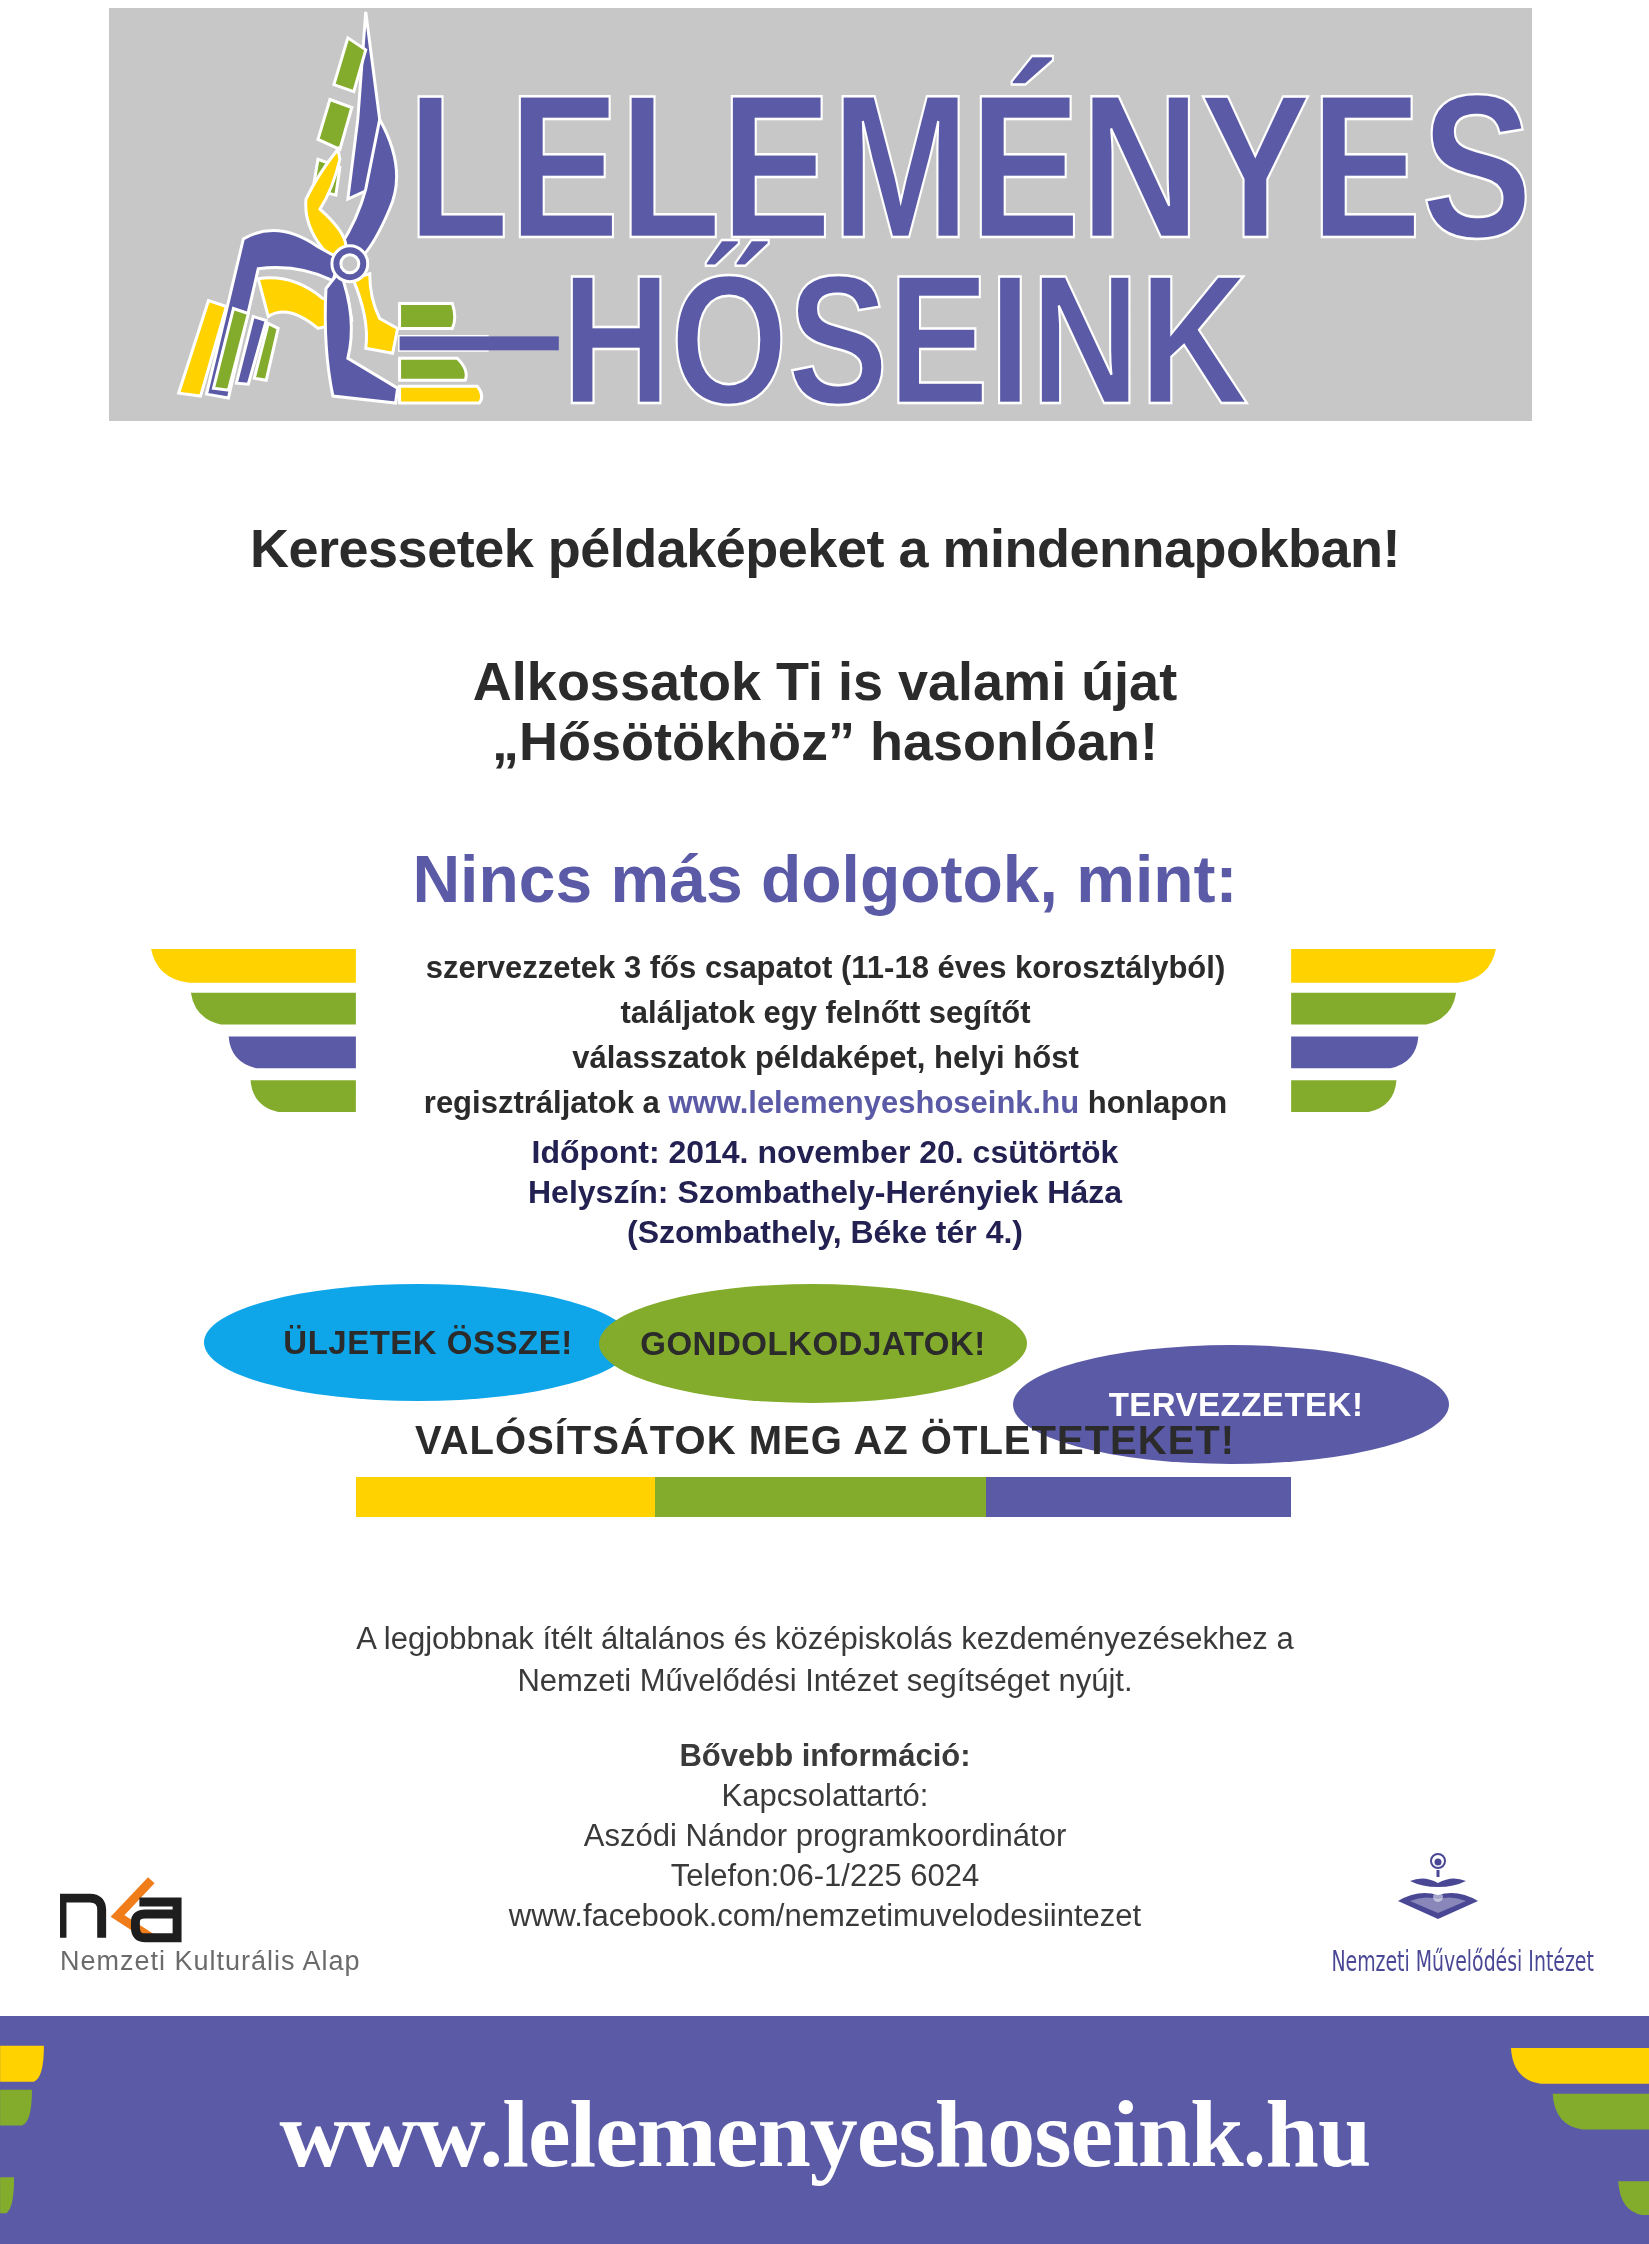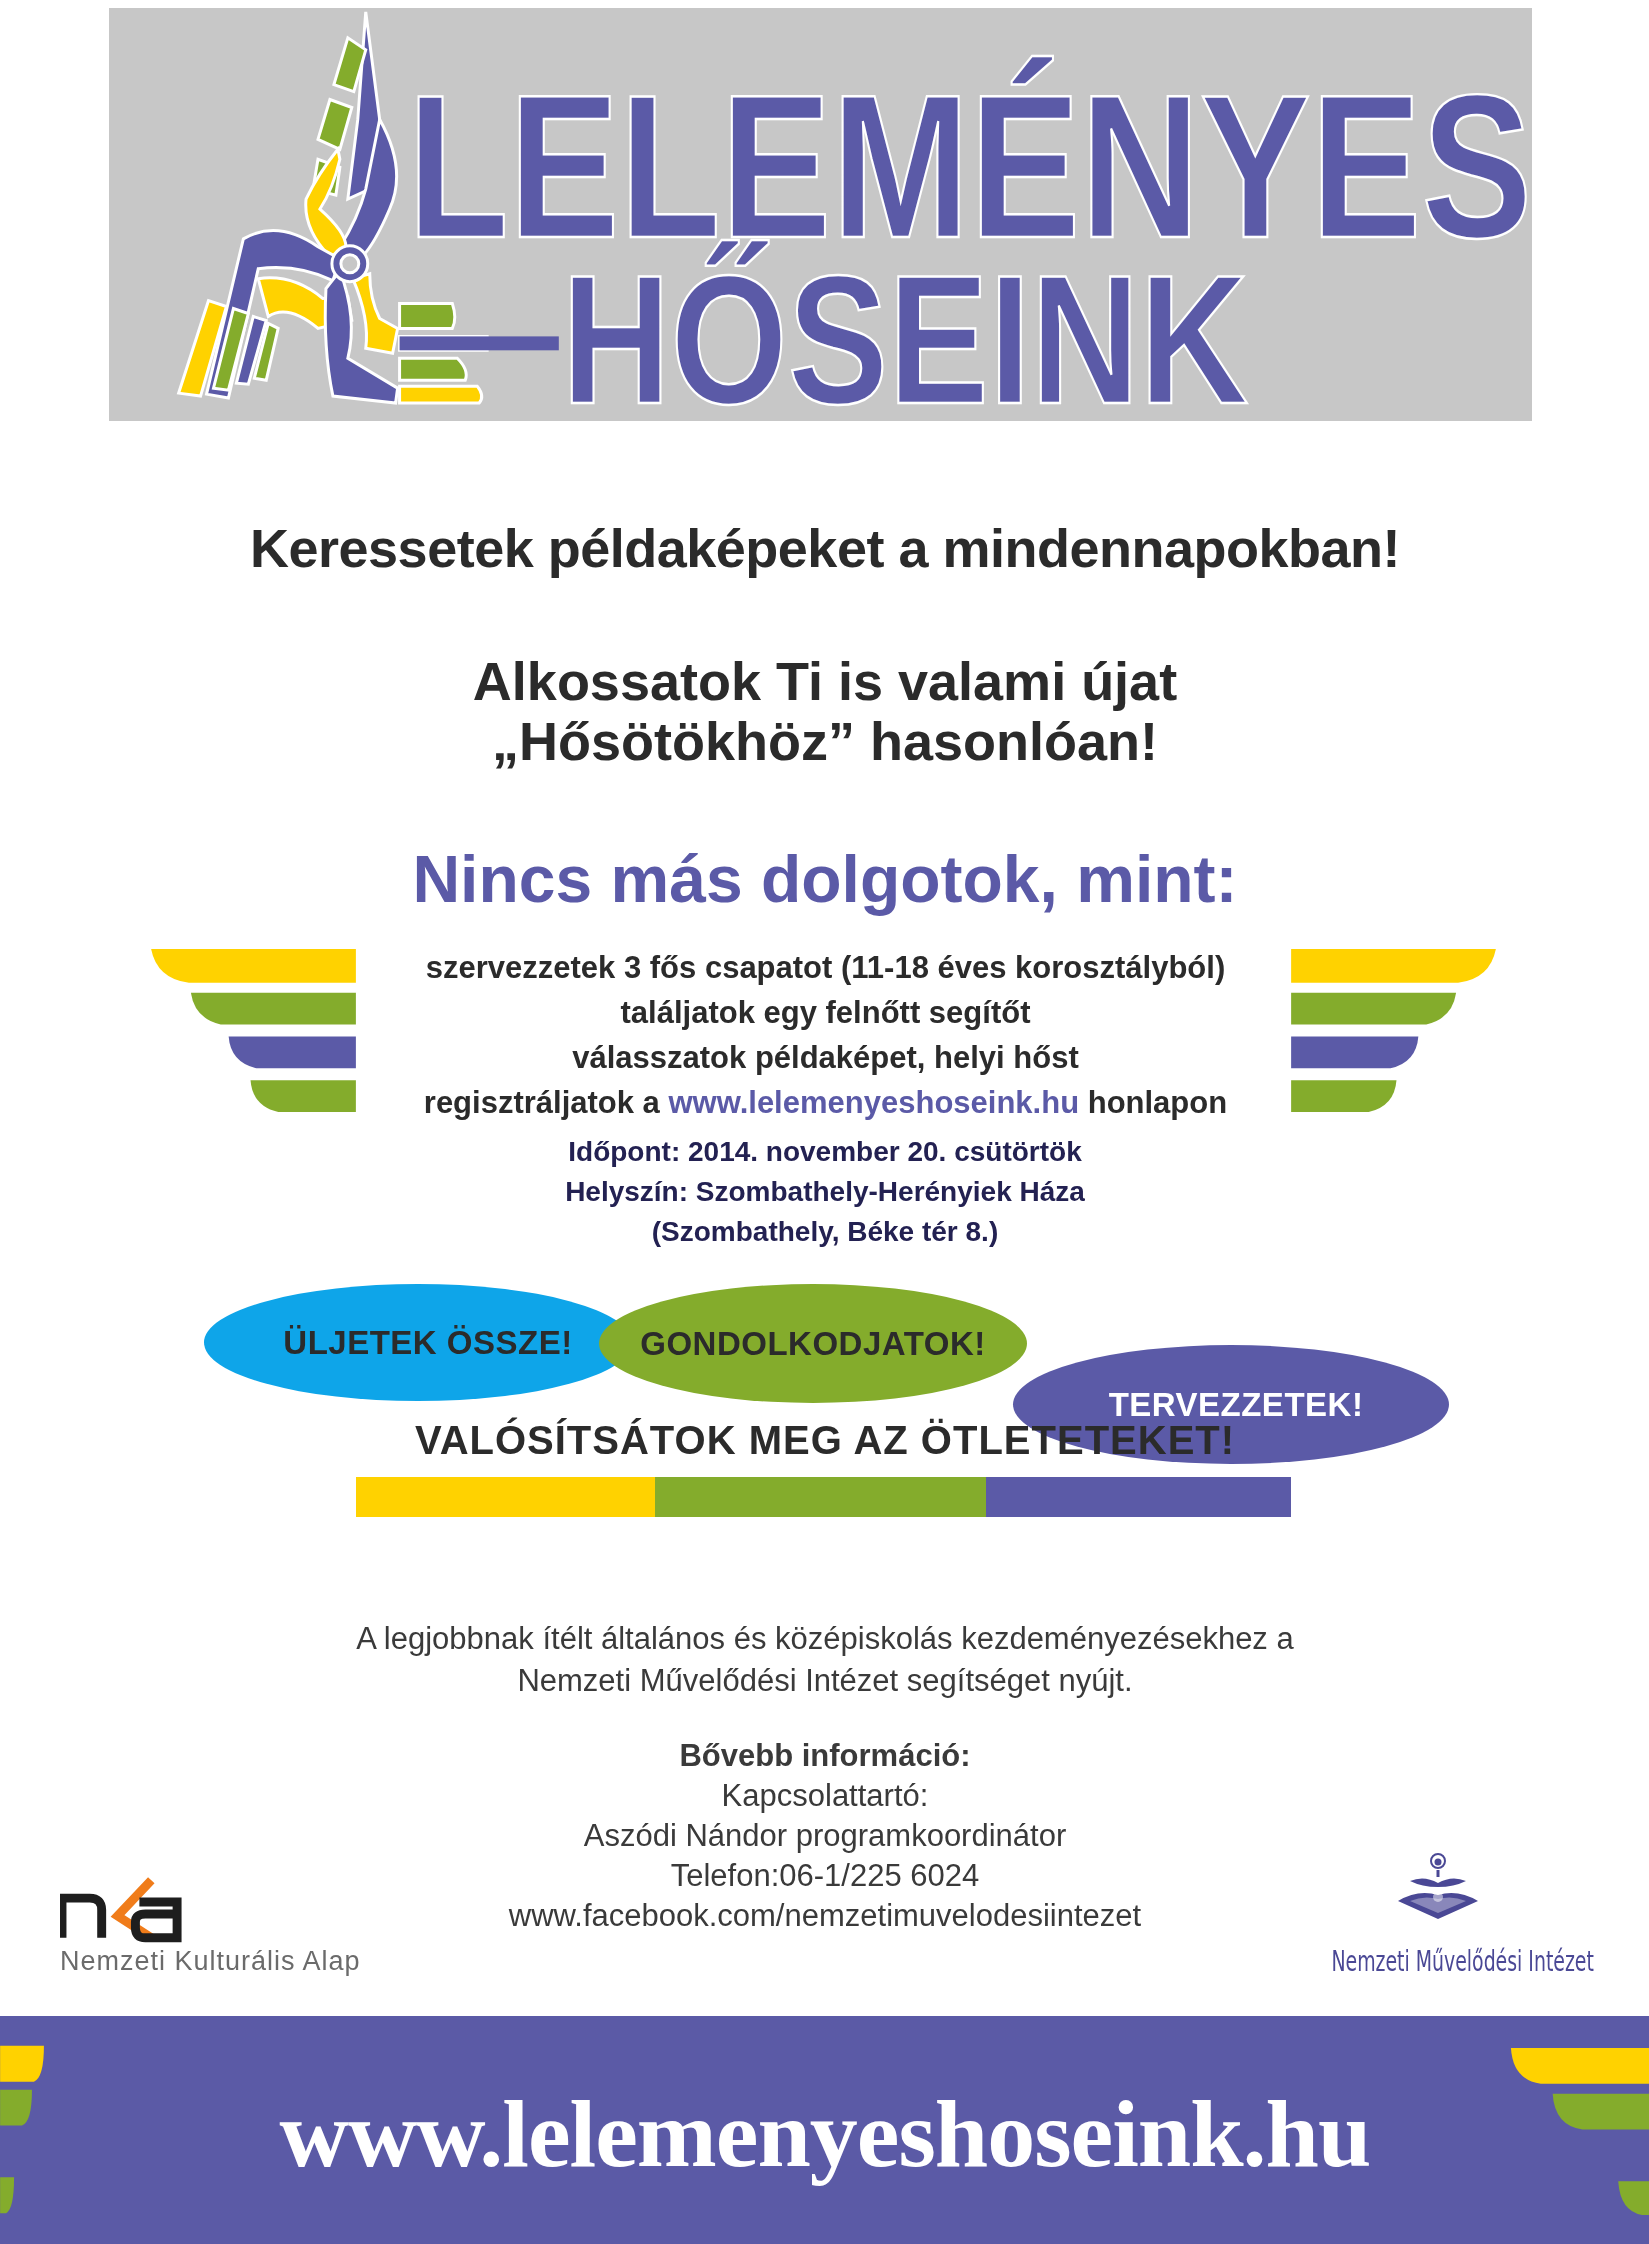--- a/index.html
+++ b/index.html
@@ -12,21 +12,21 @@
     .logo-svg { left: 109px; top: 0; width: 1433px; height: 423px; }
 
     .h-dark { color: #2b2b2b; font-weight: bold; font-stretch: condensed; }
     .tagline1 { top: 517px; font-size: 54px; letter-spacing: -0.5px; }
     .tagline2 { top: 651px; font-size: 54px; line-height: 60px; }
     .nincs { top: 841px; font-size: 66px; color: #5b5aa7; font-weight: bold; }
 
     .tasks { top: 945px; left: 358px; width: 935px; font-size: 31px; line-height: 45px; text-align: center; color: #2b2b2b; font-weight: bold; }
     .tasks .link { color: #5b5aa7; }
 
-    .event { top: 1132px; font-size: 28px; line-height: 40px; color: #232152; font-weight: bold; }
+    .event { top: 1132px; font-size: 32px; line-height: 40px; color: #232152; font-weight: bold; }
 
     .ellipse { border-radius: 50%; display: flex; align-items: center; justify-content: center; font-weight: bold; font-size: 33px; letter-spacing: 0.5px; }
     .slogan-main { top: 1418px; font-size: 40px; font-weight: bold; color: #2b2b2b; letter-spacing: 1px; }
     .bar { top: 1477px; height: 40px; }
 
     .support { top: 1618px; font-size: 31px; line-height: 42px; color: #3a3a3a; }
     .info { top: 1736px; font-size: 31px; line-height: 40px; color: #3a3a3a; }
     .info .bold { font-weight: bold; }
     .nka-name { left: 60px; top: 1946px; font-size: 27px; color: #6b6b6b; letter-spacing: 1px; white-space: nowrap; }
 
@@ -99,21 +99,21 @@
   <div>találjatok egy felnőtt segítőt</div>
   <div>válasszatok példaképet, helyi hőst</div>
   <div>
     <span>regisztráljatok a </span><span class="link">www.lelemenyeshoseink.hu</span><span> honlapon</span>
   </div>
 </div>
 
 <div class="abs center-text event">
   <div>Időpont: 2014. november 20. csütörtök</div>
   <div>Helyszín: Szombathely-Herényiek Háza</div>
-  <div>(Szombathely, Béke tér 8.)</div>
+  <div>(Szombathely, Béke tér 4.)</div>
 </div>
 
 <div class="abs ellipse" style="left:1013px; top:1345px; width:436px; height:119px; background:#5b5aa7; color:#ffffff;">
   <span style="margin-left:10px;">TERVEZZETEK!</span>
 </div>
 <div class="abs ellipse" style="left:204px; top:1284px; width:428px; height:117px; background:#0ea5e9; color:#2b2b2b;">
   <span style="margin-left:20px;">ÜLJETEK ÖSSZE!</span>
 </div>
 <div class="abs ellipse" style="left:599px; top:1284px; width:428px; height:119px; background:#84ac2c; color:#2b2b2b;">
   <span>GONDOLKODJATOK!</span>

